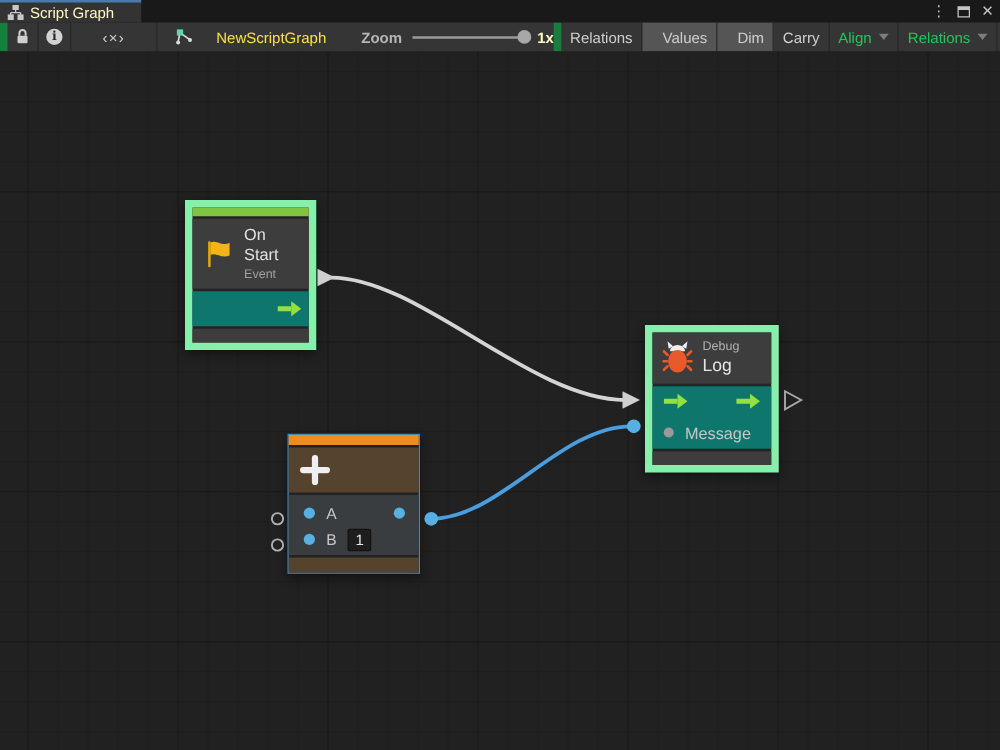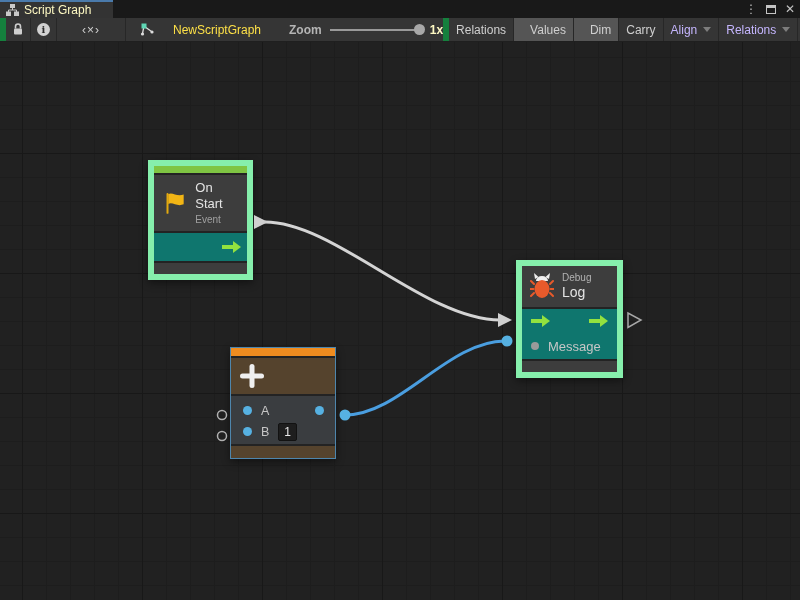--- a/index.html
+++ b/index.html
@@ -18,21 +18,21 @@
   .closex { color:#c4c4c4; font-size:12px; line-height:1; }
 
   
   .toolbar { position:absolute; left:0; top:18px; width:800px; height:24px; background:#353535;
     border-bottom:1px solid #1f1f1f; display:flex; align-items:stretch; overflow:hidden; }
   .tb-btn { display:flex; align-items:center; justify-content:center; color:#cfcfcf; font-size:12px;
     border-right:1px solid #272727; padding:0 7px; white-space:nowrap; }
   .tb-btn.first { border-left:6px solid #15803d; }
   .tb-btn.iconbtn { padding:0 6px; }
   .tb-btn.active { background:#555555;padding-left:16px; }
-  .tb-btn.disabled { color:#c4b5fd; }
+  .tb-btn.disabled { color:#22c55e; }
   .tb-right { margin-left:auto; display:flex; align-items:stretch; }
   .codeglyph { font-size:12px; color:#cfcfcf; letter-spacing:1px; padding:0 18px; }
   .info-circle { width:13px; height:13px; border-radius:50%; background:#d2d2d2; color:#2b2b2b;
     font-size:10px; font-weight:bold; display:flex; align-items:center; justify-content:center;
     font-family:"DejaVu Serif", serif; }
   .graph-name-wrap { display:flex; align-items:center; gap:19px; margin-left:14px; color:#fde047; font-size:12px; }
   .zoom-wrap { display:flex; align-items:center; margin-left:28px;font-weight:bold; }
   .zoom-label { color:#b5b5b5; font-size:12px; }
   .zoom-track { width:92px; height:2px; background:#9a9a9a; margin-left:8px; position:relative; }
   .zoom-handle { position:absolute; right:-3px; top:-5px; width:11px; height:11px; border-radius:50%; background:#a8a8a8; }

